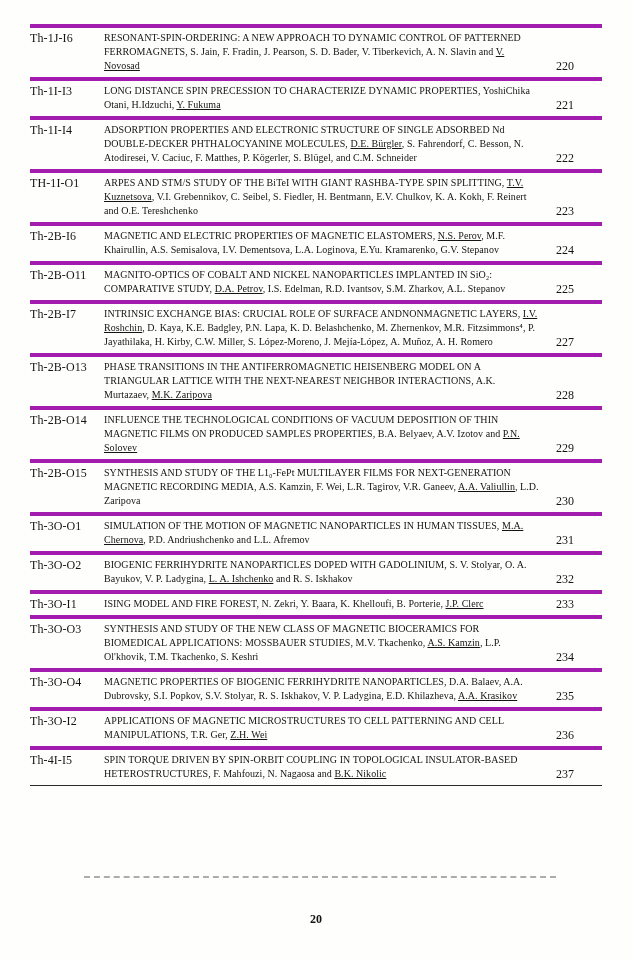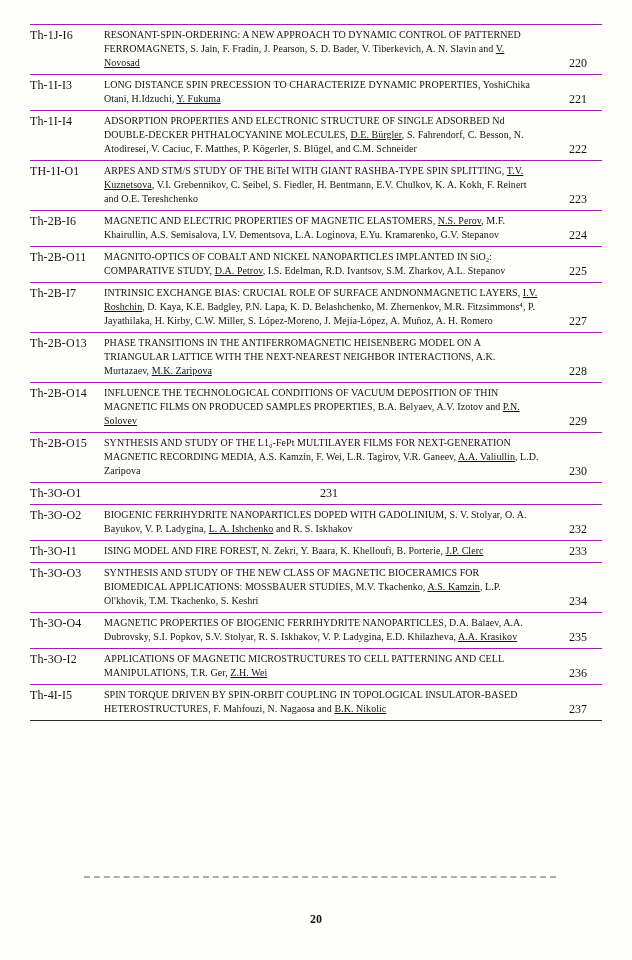--- a/index.html
+++ b/index.html
@@ -16,41 +16,41 @@
     overflow: hidden;
   }
   .toc {
     position: absolute;
     left: 30px; top: 24px;
     width: 572px;
   }
   .row {
     display: grid;
     grid-template-columns: 74px 1fr 46px;
-    border-top: 1px solid #a21caf;
+    border-top: 4px solid #a21caf;
     padding: 3px 0 4px 0;
   }
   .row:last-child { border-bottom: 1px solid #2b2b2b; }
   .code {
     font-size: 12px;
     line-height: 14px;
     letter-spacing: 0.1px;
     white-space: nowrap;
   }
   .title {
     font-size: 10px;
     line-height: 14px;
     padding-right: 16px;
     letter-spacing: 0.05px;
   }
   .pg {
     font-size: 12px;
     line-height: 14px;
     align-self: end;
-    text-align: center;
+    text-align: left;
     padding-right: 2px;
   }
   .u { text-decoration: underline; }
   .dashed-divider {
     position: absolute;
     left: 84px; top: 876px;
     width: 472px;
     border-top: 2px dashed #8a8a88;
     opacity: 0.7;
   }
@@ -113,20 +113,21 @@
         <div class="title"><span>INFLUENCE THE TECHNOLOGICAL CONDITIONS OF VACUUM DEPOSITION OF THIN MAGNETIC FILMS ON PRODUCED SAMPLES PROPERTIES, B.A. Belyaev, A.V. Izotov and </span><span class="u">P.N. Solovev</span></div>
         <div class="pg">229</div>
       </div>
       <div class="row">
         <div class="code">Th-2B-O15</div>
         <div class="title"><span>SYNTHESIS AND STUDY OF THE L1₀-FePt MULTILAYER FILMS FOR NEXT-GENERATION MAGNETIC RECORDING MEDIA, A.S. Kamzin, F. Wei, L.R. Tagirov, V.R. Ganeev, </span><span class="u">A.A. Valiullin</span><span>, L.D. Zaripova</span></div>
         <div class="pg">230</div>
       </div>
       <div class="row">
         <div class="code">Th-3O-O1</div>
+        <div class="title"><span>SIMULATION OF THE MOTION OF MAGNETIC NANOPARTICLES IN HUMAN TISSUES, </span><span class="u">M.A. Chernova</span><span>, P.D. Andriushchenko and L.L. Afremov</span></div>
         <div class="pg">231</div>
       </div>
       <div class="row">
         <div class="code">Th-3O-O2</div>
         <div class="title"><span>BIOGENIC FERRIHYDRITE NANOPARTICLES DOPED WITH GADOLINIUM, S. V. Stolyar, O. A. Bayukov, V. P. Ladygina, </span><span class="u">L. A. Ishchenko</span><span> and R. S. Iskhakov</span></div>
         <div class="pg">232</div>
       </div>
       <div class="row">
         <div class="code">Th-3O-I1</div>
         <div class="title"><span>ISING MODEL AND FIRE FOREST, N. Zekri, Y. Baara, K. Khelloufi, B. Porterie, </span><span class="u">J.P. Clerc</span></div>

